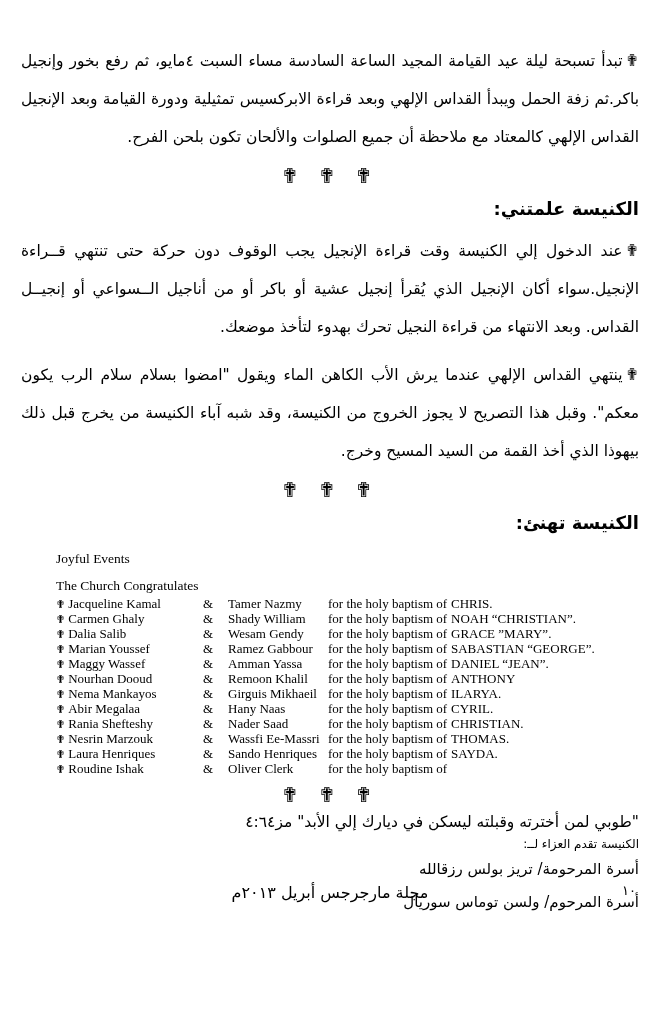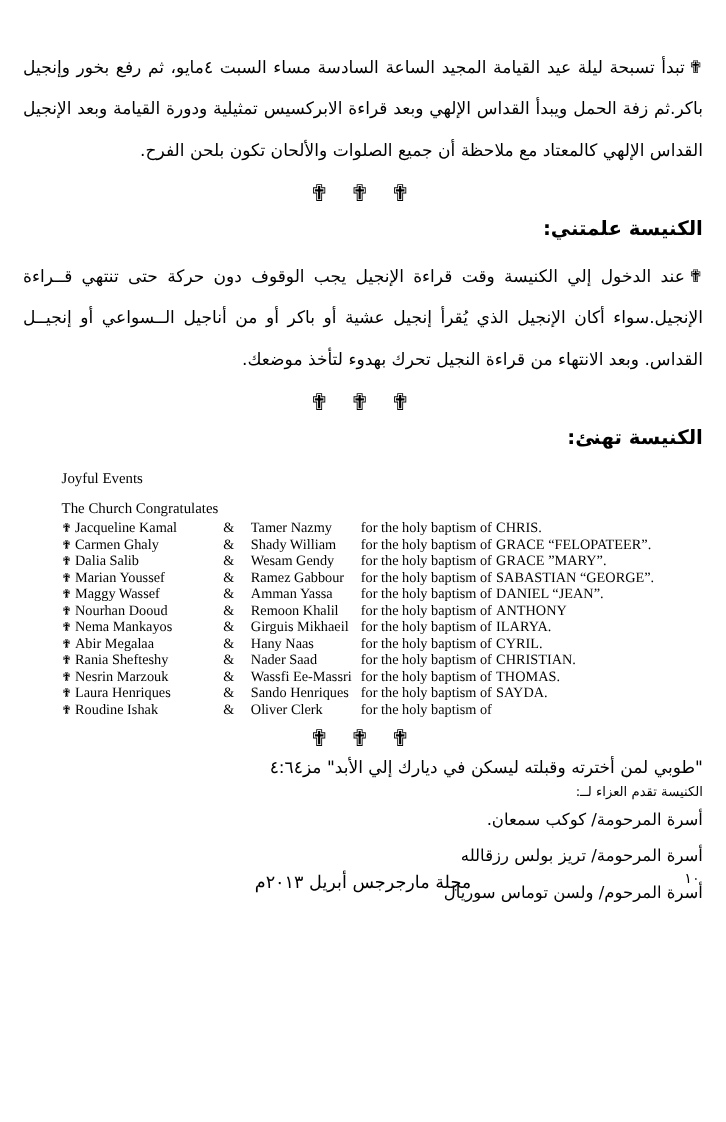--- a/index.html
+++ b/index.html
@@ -98,20 +98,21 @@
 <div class="page">
 
   <p class="ar para" lang="ar"><span class="lead-cross">✟</span><span>تبدأ تسبحة ليلة عيد القيامة المجيد الساعة السادسة مساء السبت ٤مايو، ثم رفع بخور وإنجيل باكر.ثم زفة الحمل ويبدأ القداس الإلهي وبعد قراءة الابركسيس تمثيلية ودورة القيامة وبعد الإنجيل القداس الإلهي كالمعتاد مع ملاحظة أن جميع الصلوات والألحان تكون بلحن الفرح.</span></p>
 
   <div class="crosses">✟ ✟ ✟</div>
 
   <h2 class="ar-heading" lang="ar">الكنيسة علمتني:</h2>
 
   <p class="ar para mt10" lang="ar"><span class="lead-cross">✟</span><span>عند الدخول إلي الكنيسة وقت قراءة الإنجيل يجب الوقوف دون حركة حتى تنتهي قــراءة الإنجيل.سواء أكان الإنجيل الذي يُقرأ إنجيل عشية أو باكر أو من أناجيل الــسواعي أو إنجيــل القداس. وبعد الانتهاء من قراءة النجيل تحرك بهدوء لتأخذ موضعك.</span></p>
 
+  <p class="ar para mt10" lang="ar"><span class="lead-cross">✟</span><span>ينتهي القداس الإلهي عندما يرش الأب الكاهن الماء ويقول "امضوا بسلام سلام الرب يكون معكم". وقبل هذا التصريح لا يجوز الخروج من الكنيسة، وقد شبه آباء الكنيسة من يخرج قبل ذلك بيهوذا الذي أخذ القمة من السيد المسيح وخرج.</span></p>
 
   <div class="crosses">✟ ✟ ✟</div>
 
   <h2 class="ar-heading" lang="ar">الكنيسة تهنئ:</h2>
 
   <div class="en-block">
     <div class="joyful-title">Joyful Events</div>
     <div class="congrats-title">The Church Congratulates</div>
 
     <div class="baptism-list">
@@ -122,21 +123,21 @@
         <span>Tamer Nazmy</span>
         <span>for the holy baptism of</span>
         <span>CHRIS.</span>
       </div>
 
       <div class="baptism-row">
         <span><span class="row-cross">✟</span><span>Carmen Ghaly</span></span>
         <span>&amp;</span>
         <span>Shady William</span>
         <span>for the holy baptism of</span>
-        <span>GRACE “FELOPATEER”.</span>
+        <span>NOAH “CHRISTIAN”.</span>
       </div>
 
       <div class="baptism-row">
         <span><span class="row-cross">✟</span><span>Dalia Salib</span></span>
         <span>&amp;</span>
         <span>Wesam Gendy</span>
         <span>for the holy baptism of</span>
         <span>GRACE ”MARY”.</span>
       </div>
 
@@ -213,21 +214,20 @@
 
     </div>
   </div>
 
   <div class="crosses" style="margin-top:6px;">✟ ✟ ✟</div>
 
   <div class="verse" lang="ar">"طوبي لمن أخترته وقبلته ليسكن في ديارك إلي الأبد" مز٤:٦٤</div>
 
   <div class="condolences-intro" lang="ar">الكنيسة تقدم العزاء لــ:</div>
 
-  <div class="family-line" lang="ar">أسرة المرحومة/ كوكب سمعان.</div>
   <div class="family-line" lang="ar">أسرة المرحومة/ تريز بولس رزقالله</div>
   <div class="family-line" lang="ar">أسرة المرحوم/ ولسن توماس سوريال</div>
 
   <div class="footer">
     <div class="journal" lang="ar">مجلة مارجرجس أبريل ٢٠١٣م</div>
     <div class="page-number">١٠</div>
   </div>
 
 </div>
 

